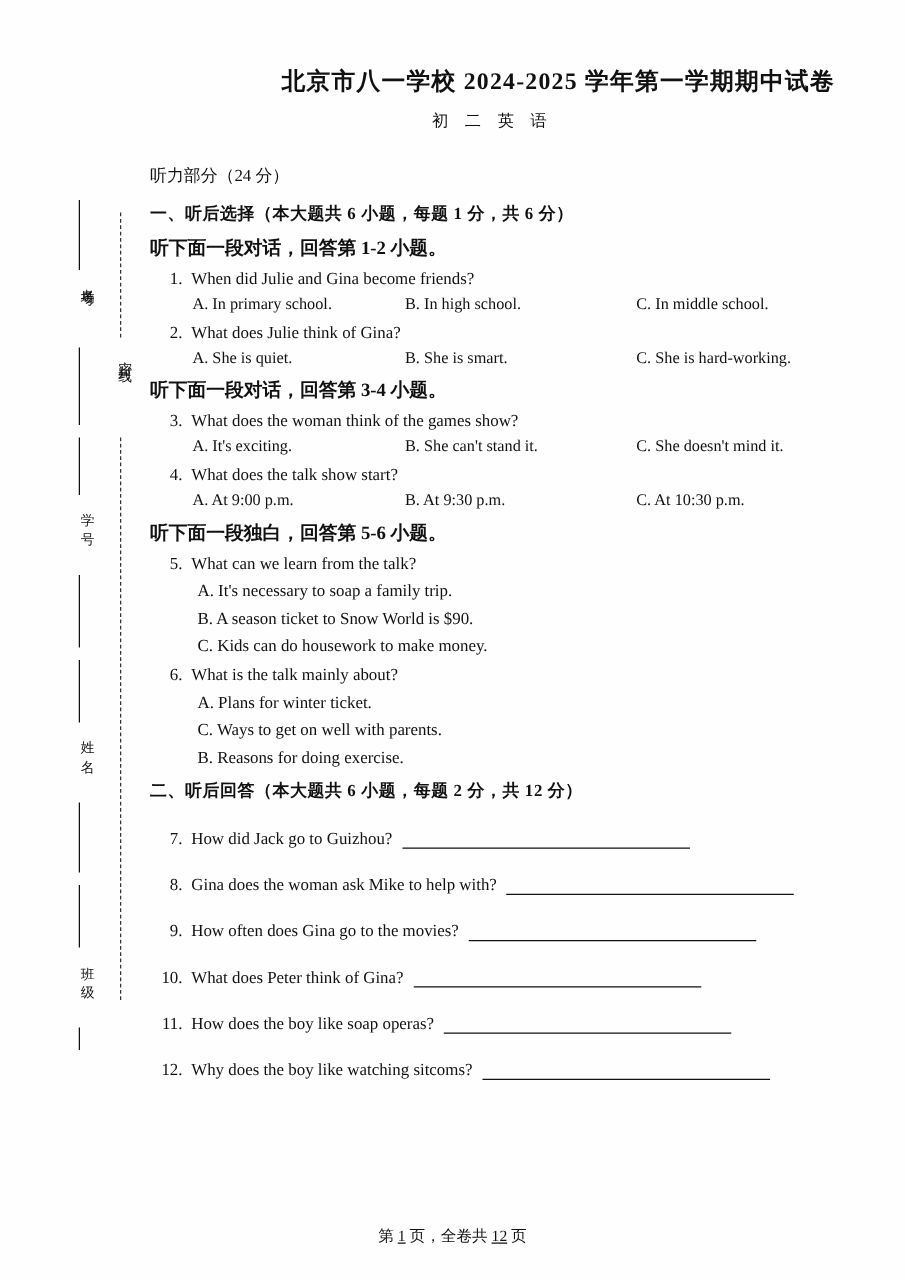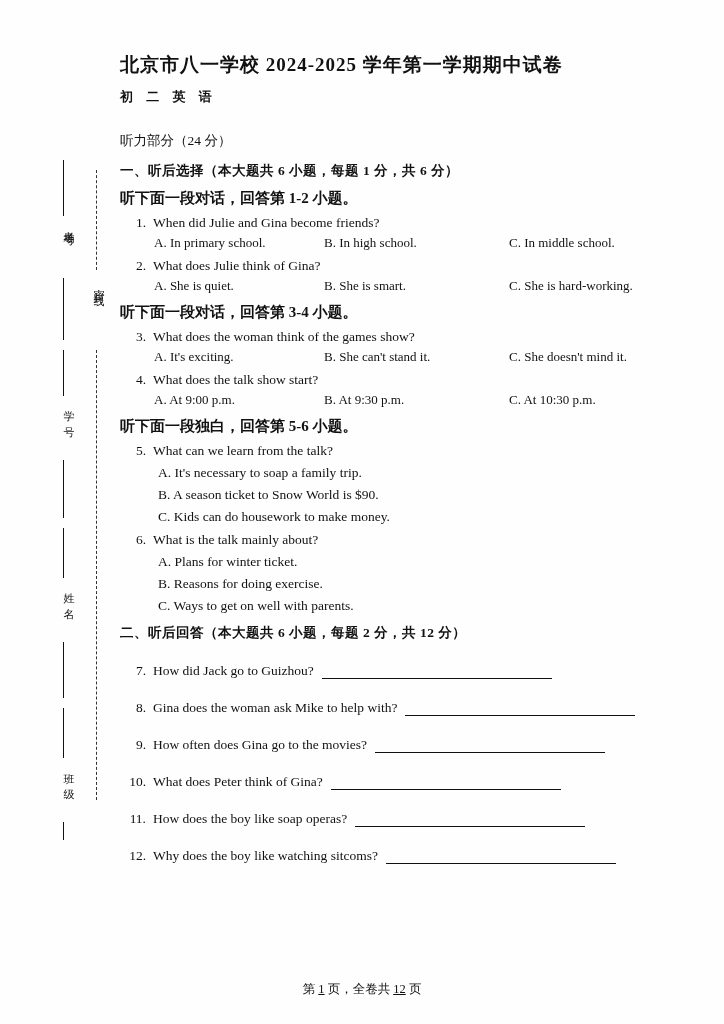--- a/index.html
+++ b/index.html
@@ -66,32 +66,31 @@
   }
 
   
   .content {
     position: absolute;
     left: 120px;
     top: 52px;
     width: 548px;
   }
   .doc-title {
-    text-align: left;
+    text-align: right;
     font-size: 19px;
     font-weight: bold;
     letter-spacing: 1px;
     margin: 0 0 10px 0;
   }
   .doc-subtitle {
-    text-align: left;
+    text-align: center;
     font-size: 13px;
     letter-spacing: 5px;
     margin: 0 0 26px 0;
-    font-weight: bold;
   }
   .section-center {
     font-size: 13.5px;
     margin: 14px 0 12px 0;
   }
   .part-heading {
     font-size: 13.5px;
     font-weight: bold;
     margin: 10px 0 8px 0;
     letter-spacing: 0.5px;
@@ -246,22 +245,22 @@
     </div>
     <div class="opt-line">A. It's necessary to soap a family trip.</div>
     <div class="opt-line">B. A season ticket to Snow World is $90.</div>
     <div class="opt-line">C. Kids can do housework to make money.</div>
 
     <div class="q">
       <span class="num">6.</span>
       <span class="text">What is the talk mainly about?</span>
     </div>
     <div class="opt-line">A. Plans for winter ticket.</div>
+    <div class="opt-line">C. Ways to get on well with parents.</div>
     <div class="opt-line">B. Reasons for doing exercise.</div>
-    <div class="opt-line">C. Ways to get on well with parents.</div>
 
     <div class="part-heading">二、听后回答（本大题共 6 小题，每题 2 分，共 12 分）</div>
 
     <div class="q-ans">
       <span class="num">7.</span>
       <span class="text">How did Jack go to Guizhou?</span>
       <span class="blank"></span>
     </div>
     <div class="q-ans">
       <span class="num">8.</span>

